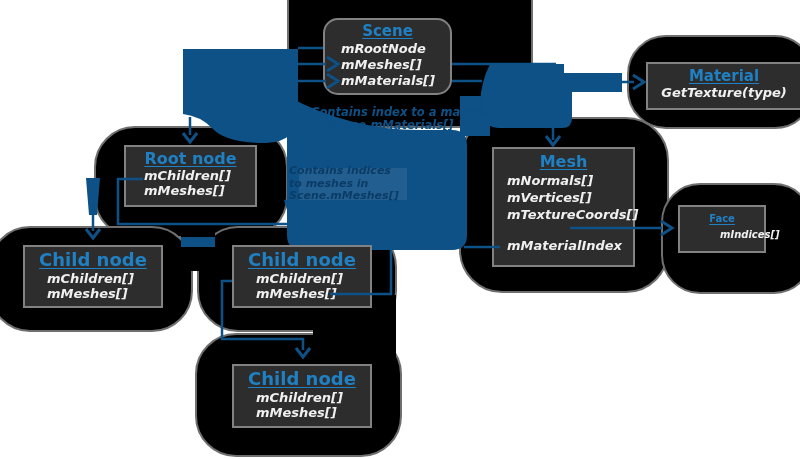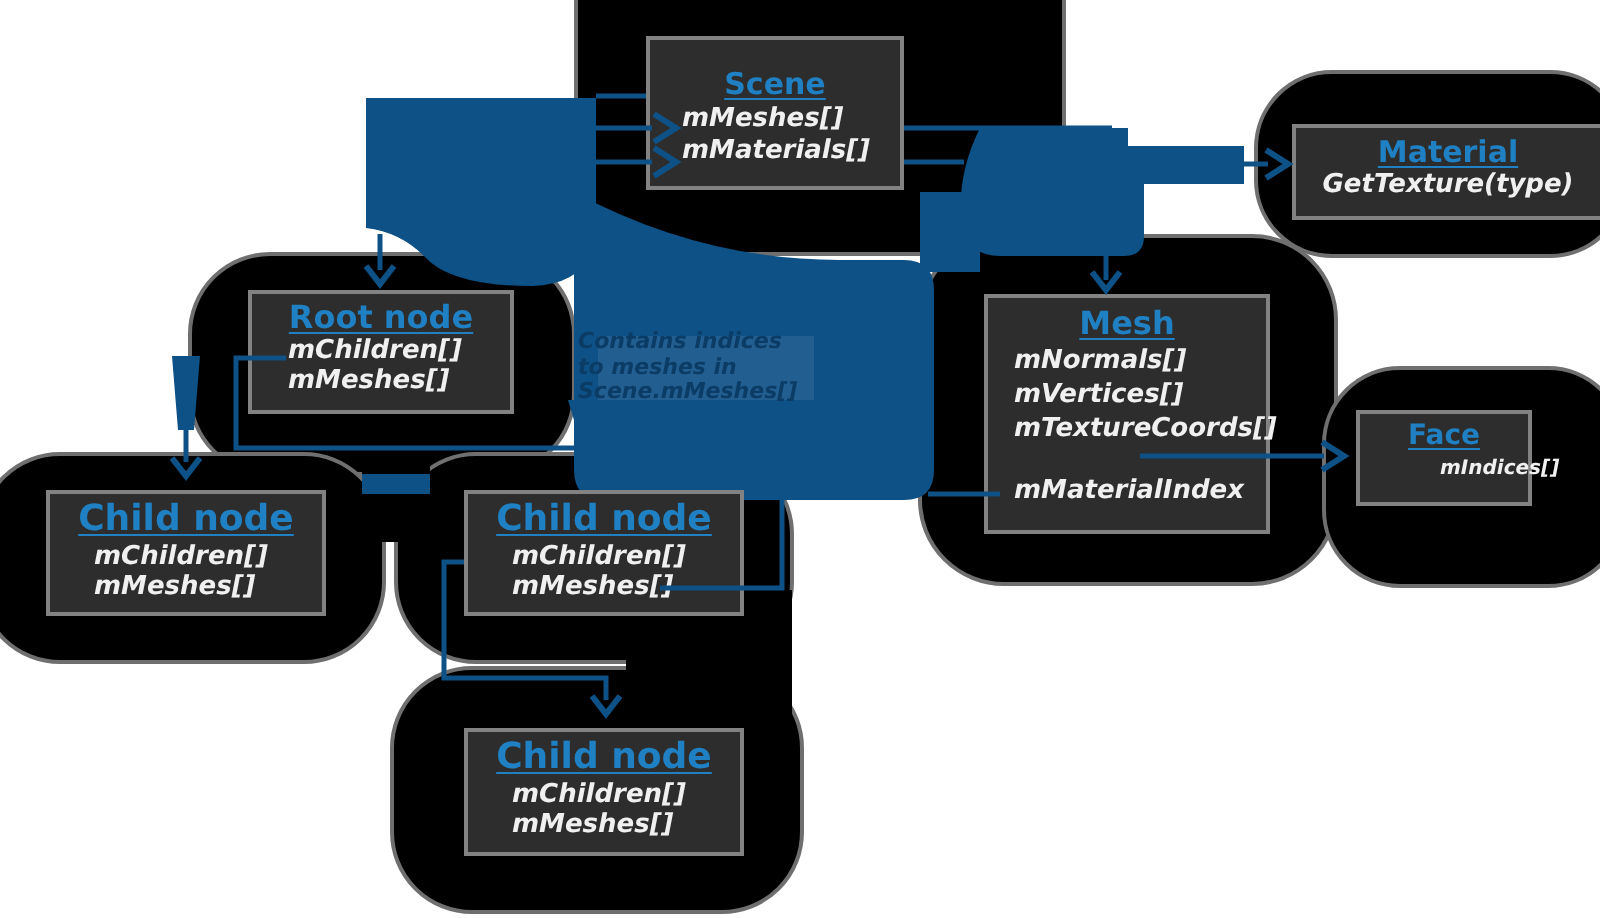--- a/index.html
+++ b/index.html
@@ -8,35 +8,35 @@
   svg.layer{position:absolute;left:0;top:0;pointer-events:none;}
   .blob-layer{z-index:0;}
   .line-layer{z-index:3;}
 
   .box{position:absolute;background:#2d2d2d;border:2px solid #828282;box-sizing:border-box;
        color:#f2f2f2;z-index:2;}
   .box .t{display:block;text-align:center;color:#1f81c4;font-weight:bold;
           text-decoration:underline;text-underline-offset:2px;}
   .box .m{display:block;font-style:italic;font-weight:bold;white-space:nowrap;color:#f0f0f0;}
 
-  .box-scene   {left:323px;top:18px;width:129px;height:77px;padding-top:13px;}
+  .box-scene   {left:323px;top:18px;width:129px;height:77px;padding-top:2px;border-radius:15px;}
   .box-scene .t{font-size:15px;line-height:19px;}
   .box-scene .m{font-size:13px;line-height:16px;margin-left:16px;}
 
   .box-material{left:646px;top:62px;width:156px;height:48px;padding-top:3px;text-align:center;}
   .box-material .t{font-size:15px;line-height:18px;}
   .box-material .m{font-size:13px;line-height:16px;}
 
   .box-mesh    {left:492px;top:147px;width:143px;height:120px;padding-top:3px;}
   .box-mesh .t{font-size:16px;line-height:20px;}
   .box-mesh .m{font-size:13px;line-height:17px;margin-left:13px;}
   .box-mesh .m.gap{margin-top:14px;}
 
   .box-face    {left:678px;top:205px;width:88px;height:48px;padding-top:3px;text-align:center;}
-  .box-face .t{font-size:14px;line-height:17px;}
+  .box-face .t{font-size:10px;line-height:17px;}
   .box-face .m{font-size:10px;line-height:15px;padding-left:40px;}
 
   .box-root    {left:124px;top:145px;width:133px;height:62px;padding-top:2px;}
   .box-root .t{font-size:16px;line-height:19px;}
   .box-root .m{font-size:13px;line-height:15px;margin-left:18px;}
 
   .box-child1  {left:23px; top:245px;width:140px;height:63px;padding-top:2px;}
   .box-child2  {left:232px;top:245px;width:140px;height:63px;padding-top:2px;}
   .box-child3  {left:232px;top:364px;width:140px;height:64px;padding-top:2px;}
   .box-child1 .t,.box-child2 .t,.box-child3 .t{font-size:18px;line-height:22px;}
@@ -72,20 +72,21 @@
       <rect x="460" y="96" width="30" height="40"></rect>
       <path d="M490,64 H564 V73 H622 V92 H572 V118 Q572,128 562,128 H500 Q484,128 481,112 Q478,88 490,64 Z"></path>
       <polygon points="86,178 100,178 97,215 89,215"></polygon>
       <polygon points="284,200 312,200 302,230 293,230"></polygon>
       <rect x="299" y="168" width="108" height="32" fill="#3d6f9e" opacity="0.45"></rect>
     </g>
   </svg>
 
   <div class="box box-scene">
     <span class="t">Scene</span>
+    <span class="m">mRootNode</span>
     <span class="m">mMeshes[]</span>
     <span class="m">mMaterials[]</span>
   </div>
 
   <div class="box box-material">
     <span class="t">Material</span>
     <span class="m">GetTexture(type)</span>
   </div>
 
   <div class="box box-mesh">
@@ -118,20 +119,24 @@
     <span class="m">mChildren[]</span>
     <span class="m">mMeshes[]</span>
   </div>
 
   <div class="box box-child3">
     <span class="t">Child node</span>
     <span class="m">mChildren[]</span>
     <span class="m">mMeshes[]</span>
   </div>
 
+  <div class="note note-1">
+    <div>Contains index to a material</div>
+    <div>in Scene.mMaterials[]</div>
+  </div>
   <div class="note note-2">
     <div>Contains indices</div>
     <div>to meshes in</div>
     <div>Scene.mMeshes[]</div>
   </div>
 
   <svg class="layer line-layer" width="800" height="459" viewBox="0 0 800 459">
     <g stroke="#0d5186" stroke-width="2.5" fill="none" stroke-linejoin="miter">
       <path d="M323,48 H298"></path>
       <path d="M326,64 H298"></path>

